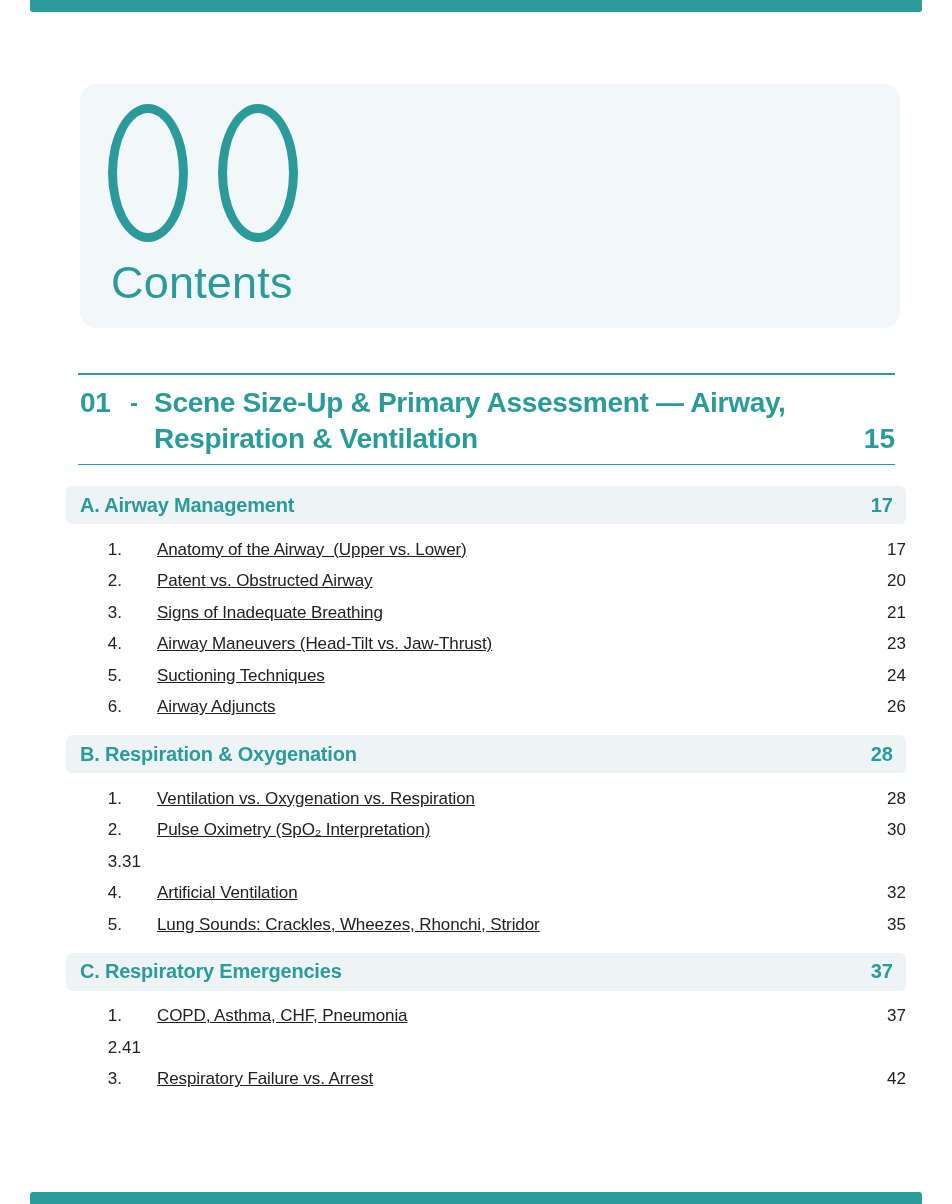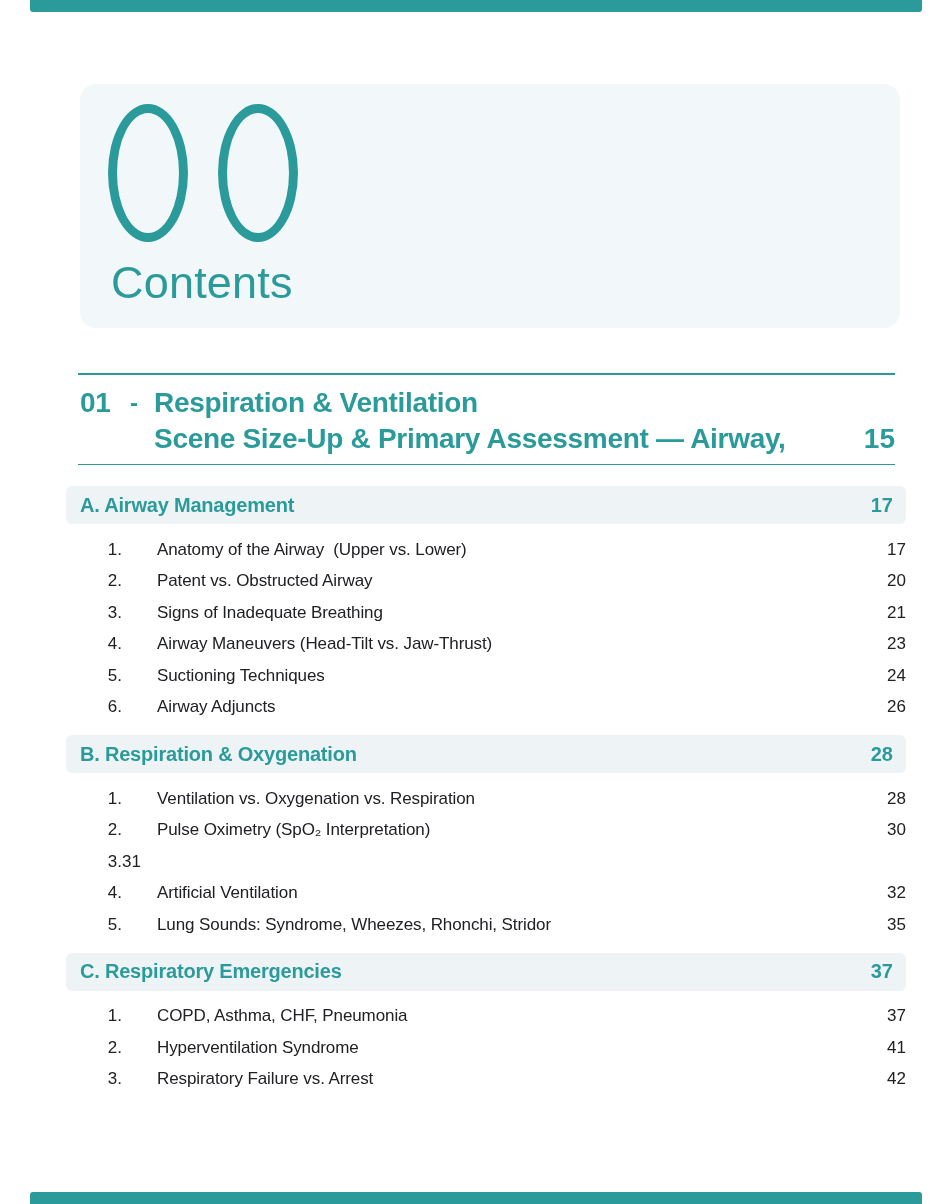--- a/index.html
+++ b/index.html
@@ -39,21 +39,21 @@
 
   
   .sections{position:absolute;left:66px;top:486px;width:840px;}
   .band{height:38px;background:var(--band-bg);border-radius:6px;display:flex;align-items:center;
     padding:0 13px 0 14px;justify-content:center;}
   .band-label{flex:1;font-size:20px;font-weight:700;color:var(--accent);letter-spacing:-0.2px;}
   .band-page{font-size:20px;font-weight:700;color:var(--accent);}
   .items{margin:10px 0 12px 0;}
   .item-row{display:flex;align-items:center;height:31.5px;font-size:17px;color:var(--text);}
   .item-row .num{width:22px;margin-left:34px;text-align:right;}
-  .item-row .label{flex:1;margin-left:35px;white-space:pre-wrap;letter-spacing:-0.1px;}
+  .item-row .label{flex:1;margin-left:35px;white-space:pre-wrap;letter-spacing:-0.1px;text-decoration:underline;}
   .item-row .pg{text-align:right;}
 </style>
 </head>
 <body>
 
 <div class="page">
 
   <div class="bar-top"></div>
 
   <div class="hero-card">
@@ -64,22 +64,22 @@
     </div>
     <div class="hero-title">Contents</div>
   </div>
 
   <div class="chapter">
     <div class="rule"></div>
     <div class="chapter-row">
       <span class="ch-num">01</span>
       <span class="ch-dash">-</span>
       <span class="ch-title">
+        <span>Scene Size-Up &amp; Primary Assessment — Airway,</span>
         <span>Respiration &amp; Ventilation</span>
-        <span>Scene Size-Up &amp; Primary Assessment — Airway,</span>
       </span>
       <span class="ch-page">15</span>
     </div>
     <div class="rule"></div>
   </div>
 
   <div class="sections">
 
     <div class="band">
       <span class="band-label">A. Airway Management</span>
@@ -137,38 +137,37 @@
         <span class="num">3.</span>
         <span class="pg">31</span>
       </div>
       <div class="item-row">
         <span class="num">4.</span>
         <span class="label">Artificial Ventilation</span>
         <span class="pg">32</span>
       </div>
       <div class="item-row">
         <span class="num">5.</span>
-        <span class="label">Lung Sounds: Syndrome, Wheezes, Rhonchi, Stridor</span>
+        <span class="label">Lung Sounds: Crackles, Wheezes, Rhonchi, Stridor</span>
         <span class="pg">35</span>
       </div>
     </div>
 
     <div class="band">
       <span class="band-label">C. Respiratory Emergencies</span>
       <span class="band-page">37</span>
     </div>
     <div class="items">
       <div class="item-row">
         <span class="num">1.</span>
         <span class="label">COPD, Asthma, CHF, Pneumonia</span>
         <span class="pg">37</span>
       </div>
       <div class="item-row">
         <span class="num">2.</span>
-        <span class="label">Hyperventilation Syndrome</span>
         <span class="pg">41</span>
       </div>
       <div class="item-row">
         <span class="num">3.</span>
         <span class="label">Respiratory Failure vs. Arrest</span>
         <span class="pg">42</span>
       </div>
     </div>
 
   </div>

